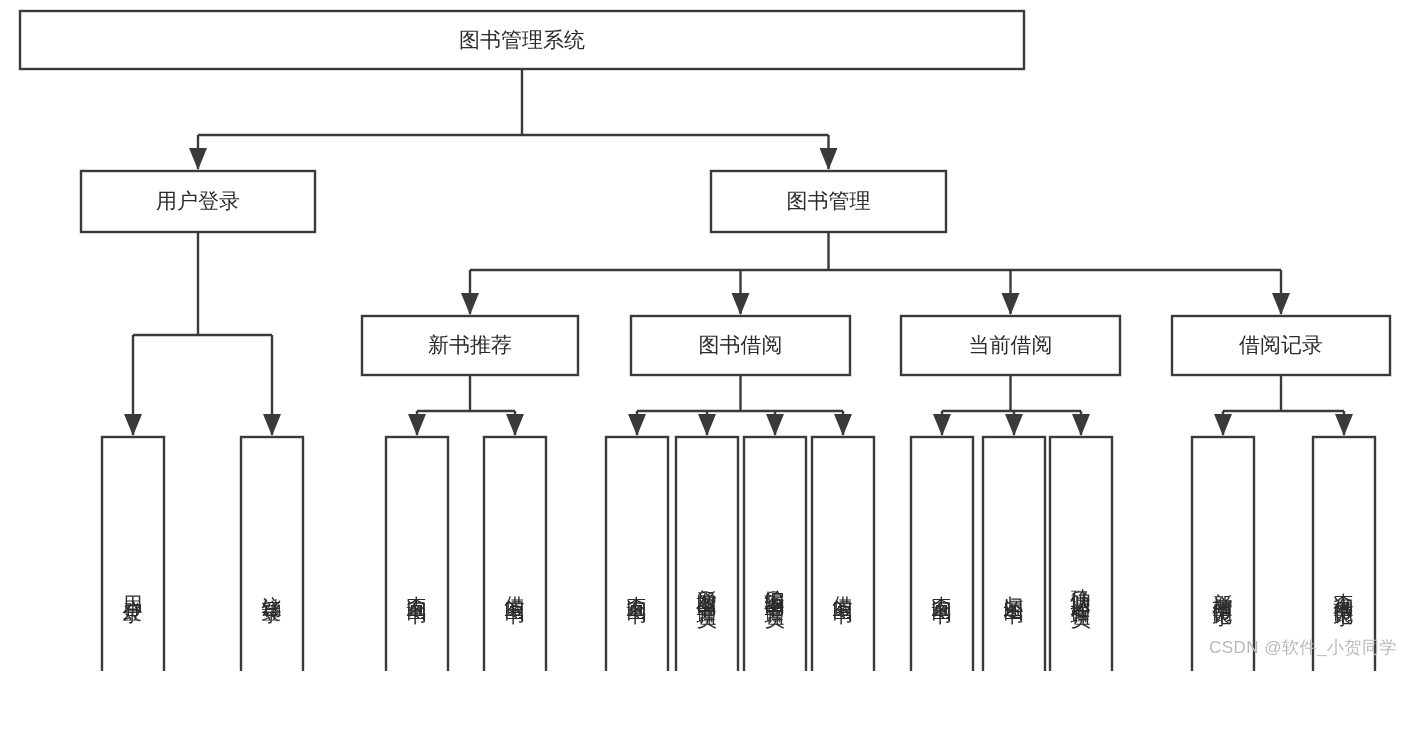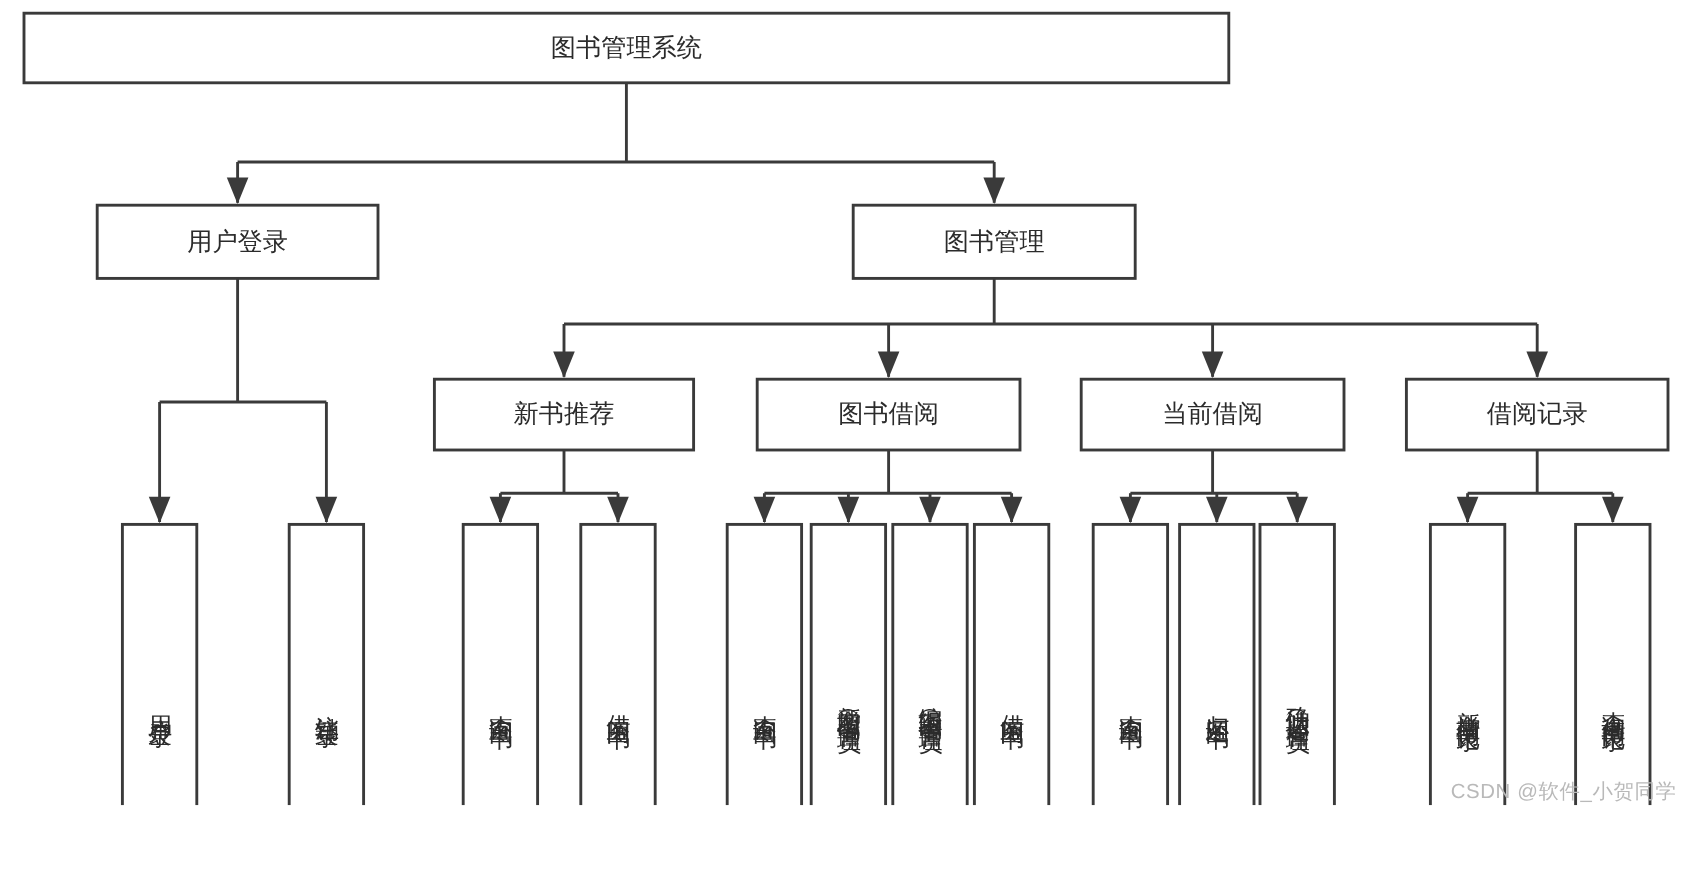--- a/index.html
+++ b/index.html
@@ -61,21 +61,21 @@
   .leaf-label-wrap {
     position: absolute;
     display: flex;
     align-items: center;
     justify-content: center;
     pointer-events: none;
   }
   .watermark {
     position: absolute;
     right: 8px;
-    bottom: 0;
+    bottom: 12px;
     font-family: "Liberation Sans", "DejaVu Sans", sans-serif;
     font-size: 17px;
     color: #b9b9b9;
     letter-spacing: 0.5px;
     white-space: nowrap;
   }
 </style>
 </head>
 <body>
 

